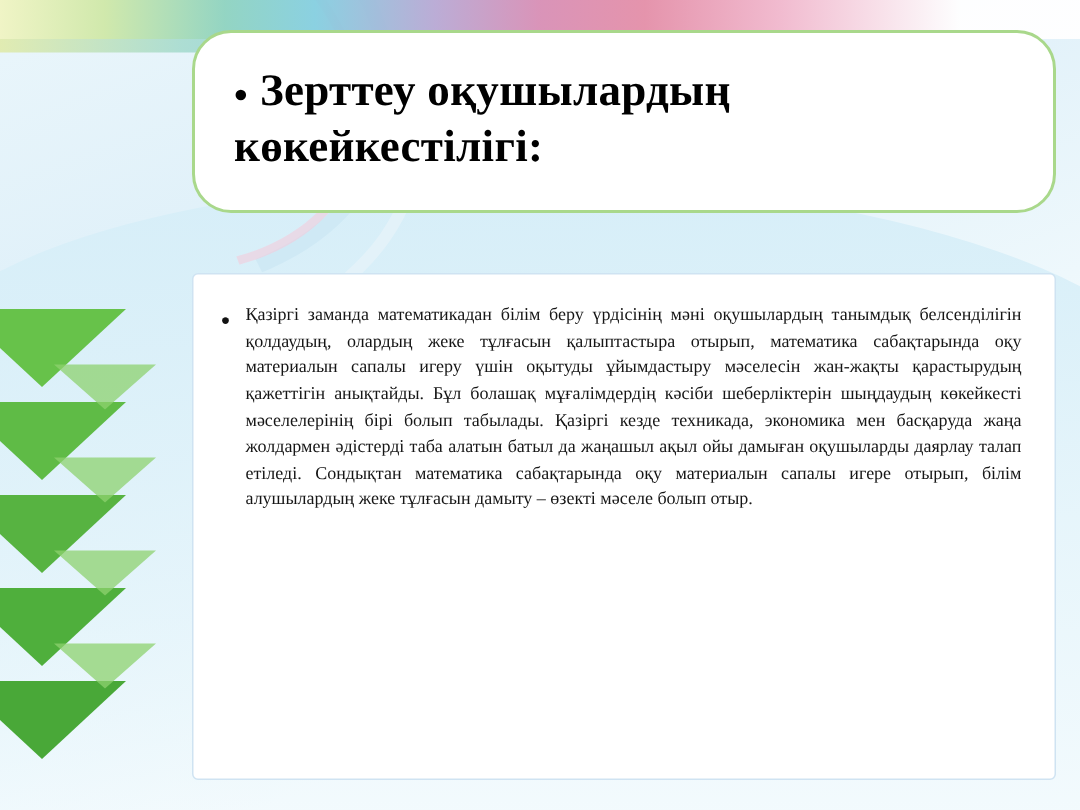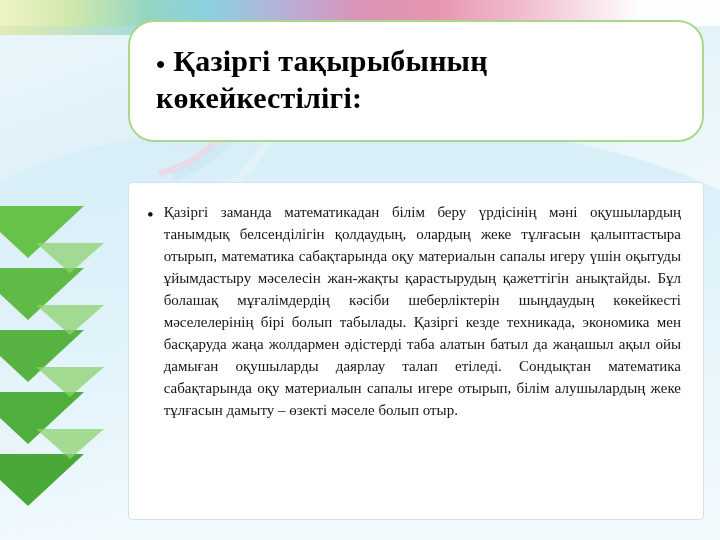--- a/index.html
+++ b/index.html
@@ -189,21 +189,21 @@
   .body-bullet {
     font-family: "Liberation Serif", serif;
     font-size: 19px;
     line-height: 1;
     padding-top: 4px;
     padding-right: 10px;
     color: #111;
   }
   .body-text {
     font-family: "Liberation Serif", serif;
-    font-size: 15px;
+    font-size: 12px;
     line-height: 1.47;
     color: #151515;
     text-align: justify;
     text-justify: inter-word;
     hyphens: none;
     flex: 1;
   }
 </style>
 </head>
 <body>
@@ -227,21 +227,21 @@
   <div class="chev c4"></div>
   <div class="chev c5"></div>
 
   <div class="chev-sm s1"></div>
   <div class="chev-sm s2"></div>
   <div class="chev-sm s3"></div>
   <div class="chev-sm s4"></div>
 
   <div class="title-card">
     <div class="title-text">
-      <span class="bullet-dot">•</span><span>Қазіргі тақырыбының көкейкестілігі:</span>
+      <span class="bullet-dot">•</span><span>Зерттеу оқушылардың көкейкестілігі:</span>
     </div>
   </div>
 
   <div class="body-card">
     <div class="body-bullet">•</div>
     <div class="body-text">Қазіргі заманда математикадан білім беру үрдісінің мәні оқушылардың танымдық белсенділігін қолдаудың, олардың жеке тұлғасын қалыптастыра отырып, математика сабақтарында оқу материалын сапалы игеру үшін оқытуды ұйымдастыру мәселесін жан-жақты қарастырудың қажеттігін анықтайды. Бұл болашақ мұғалімдердің кәсіби шеберліктерін шыңдаудың көкейкесті мәселелерінің бірі болып табылады. Қазіргі кезде техникада, экономика мен басқаруда жаңа жолдармен әдістерді таба алатын батыл да жаңашыл ақыл ойы дамыған оқушыларды даярлау талап етіледі. Сондықтан математика сабақтарында оқу материалын сапалы игере отырып, білім алушылардың жеке тұлғасын дамыту – өзекті мәселе болып отыр.</div>
   </div>
 
 </div>
 

